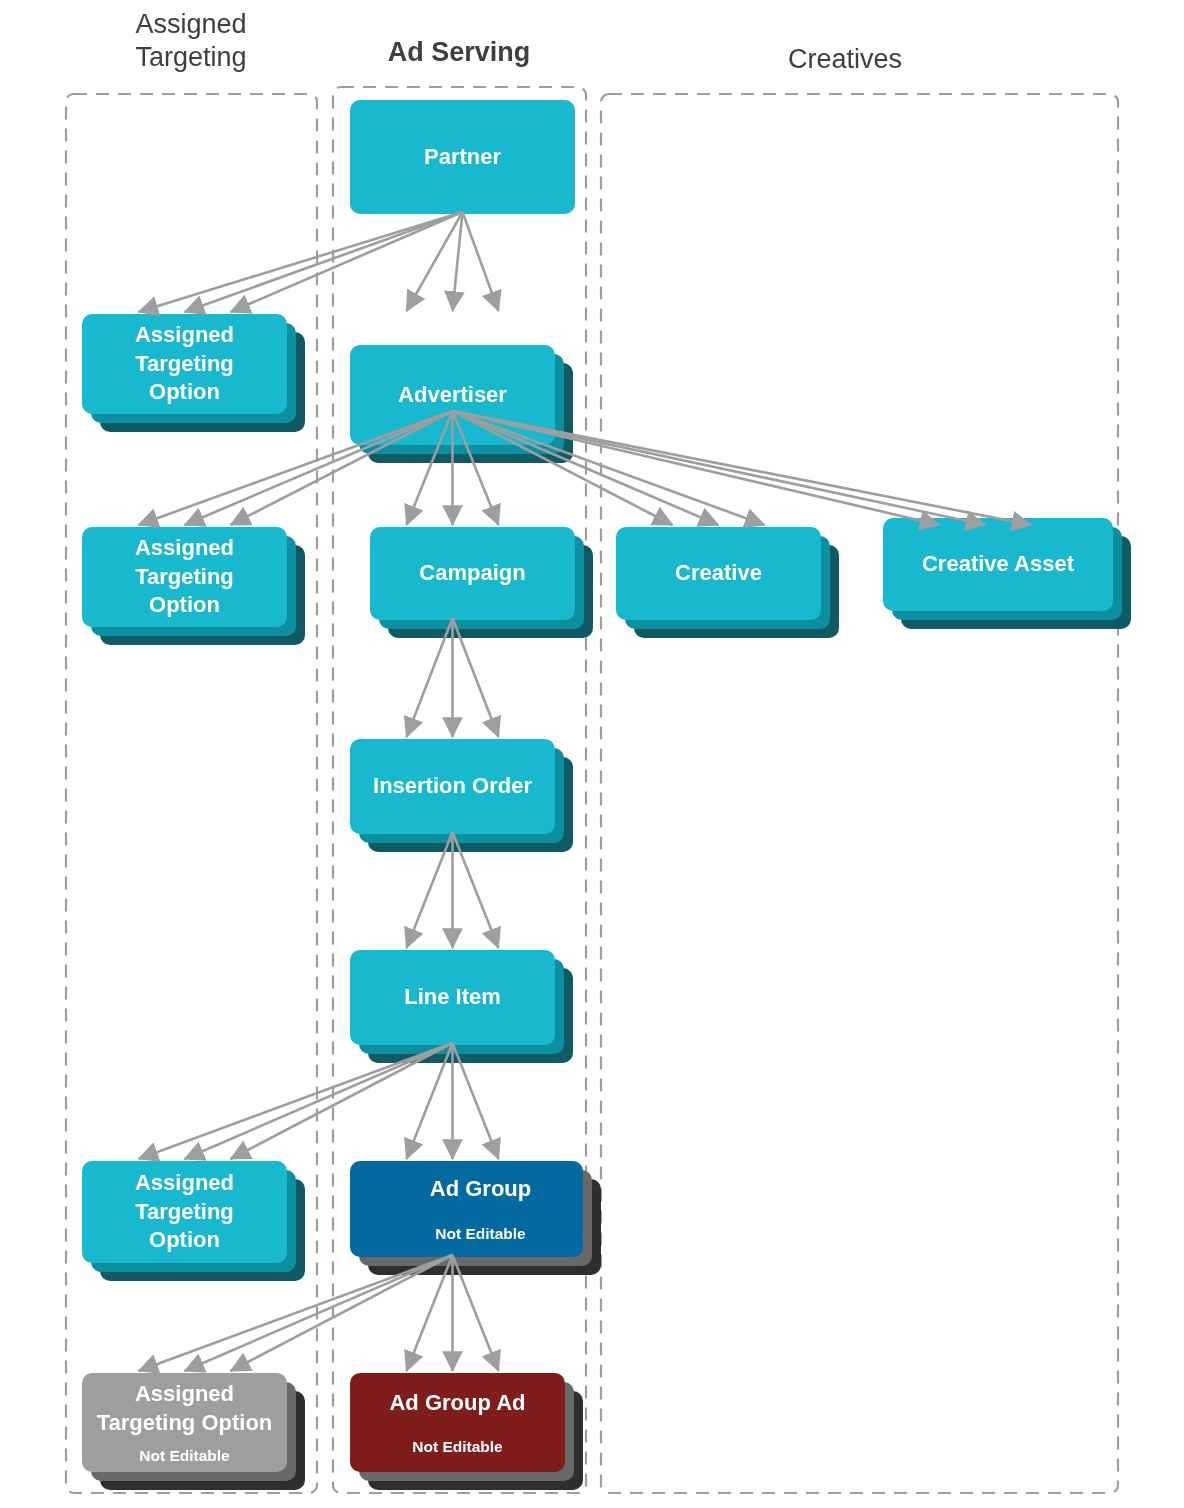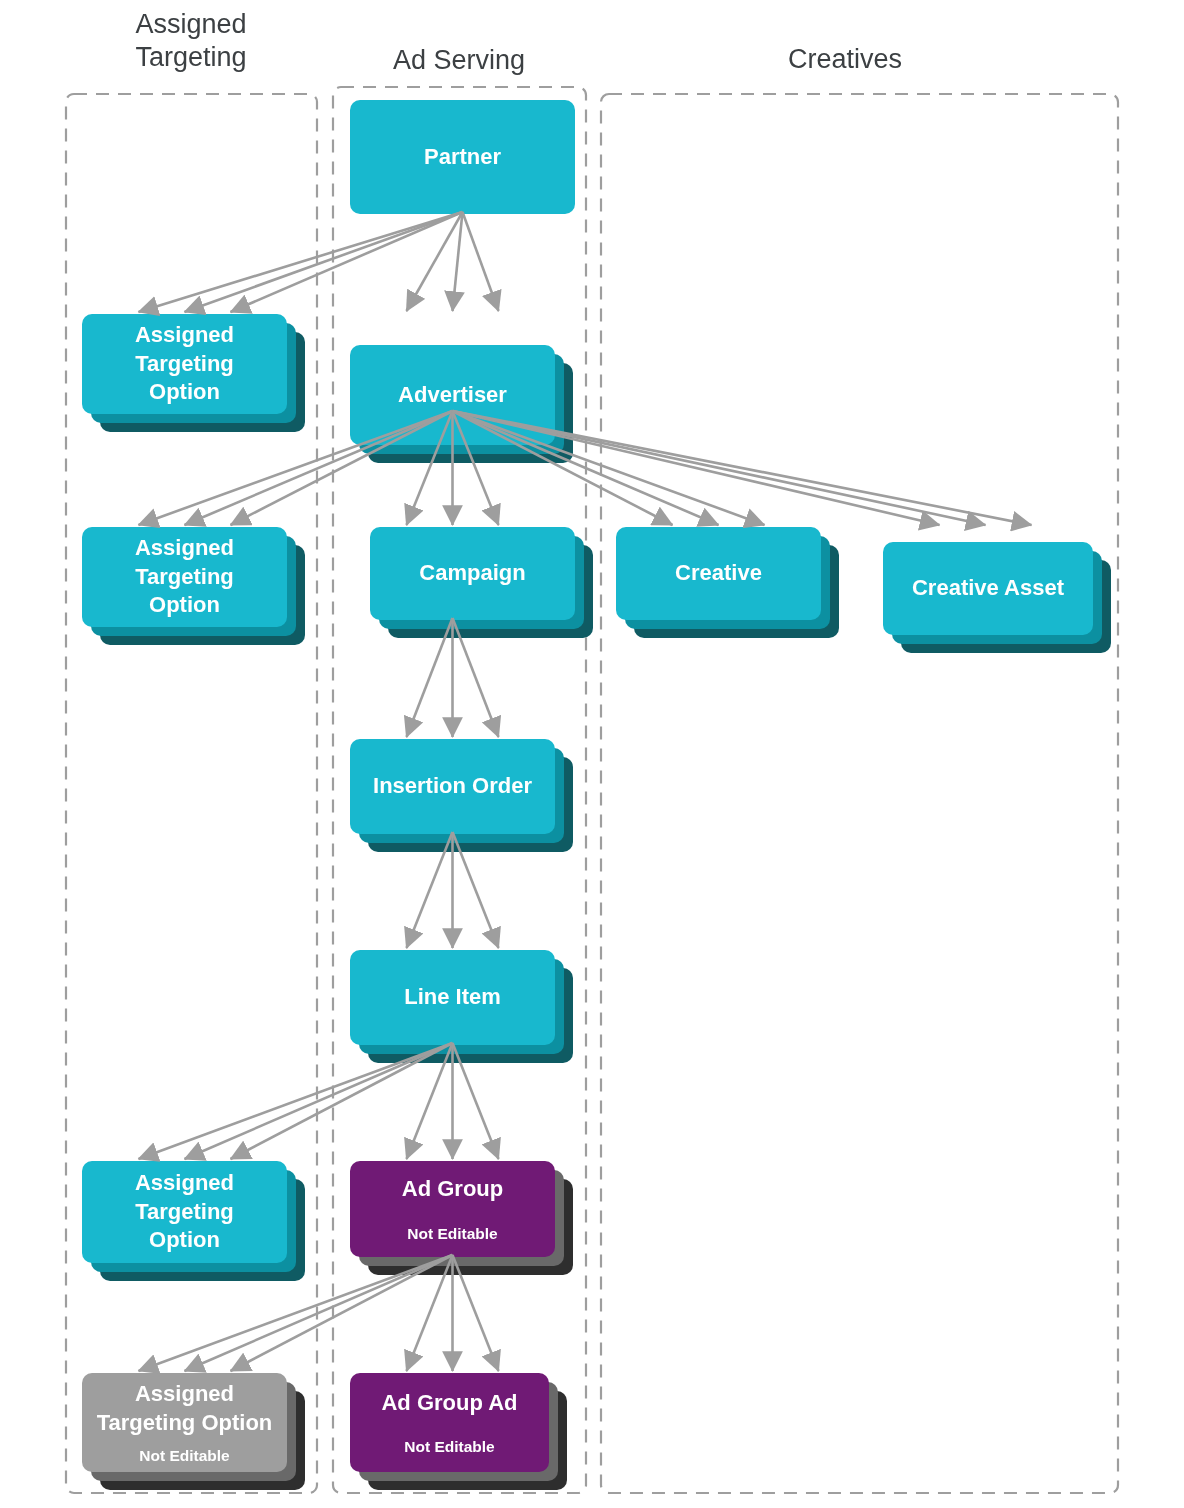--- a/index.html
+++ b/index.html
@@ -32,21 +32,21 @@
 <body>
 
 <svg id="bg-svg">
     <rect x="66" y="94" width="251" height="1399" rx="8" fill="none" stroke="#9E9E9E" stroke-width="2.2" stroke-dasharray="13 9"></rect>
     <rect x="333" y="87" width="253" height="1406" rx="8" fill="none" stroke="#9E9E9E" stroke-width="2.2" stroke-dasharray="13 9"></rect>
     <rect x="601" y="94" width="517" height="1399" rx="8" fill="none" stroke="#9E9E9E" stroke-width="2.2" stroke-dasharray="13 9"></rect>
   </svg>
 
 <div class="hdr" id="hdr-assigned-targeting" style="left: 191px; top: 8px;">Assigned
 Targeting</div>
-<div class="hdr" id="hdr-ad-serving" style="left: 459px; top: 44px;">Ad Serving</div>
+<div class="hdr" id="hdr-ad-serving" style="left: 459px; top: 36px; font-weight: bold;">Ad Serving</div>
 <div class="hdr" id="hdr-creatives" style="left: 845px; top: 43px;">Creatives</div>
 
 <div id="nodes">
     <div class="node" style="left: 350px; top: 100px; width: 225px; height: 114px; background: rgb(24, 184, 206); color: rgb(255, 255, 255);">
       <span class="label">Partner</span>
     </div>
     <div class="node" style="left: 82px; top: 314px; width: 205px; height: 100px; background: rgb(24, 184, 206); color: rgb(255, 255, 255); box-shadow: rgb(12, 144, 161) 9px 9px 0px, rgb(15, 91, 99) 18px 18px 0px;">
       <span class="label">Assigned
 Targeting
 Option</span>
@@ -58,44 +58,44 @@
       <span class="label">Assigned
 Targeting
 Option</span>
     </div>
     <div class="node" style="left: 370px; top: 527px; width: 205px; height: 93px; background: rgb(24, 184, 206); color: rgb(255, 255, 255); box-shadow: rgb(12, 144, 161) 9px 9px 0px, rgb(15, 91, 99) 18px 18px 0px;">
       <span class="label">Campaign</span>
     </div>
     <div class="node" style="left: 616px; top: 527px; width: 205px; height: 93px; background: rgb(24, 184, 206); color: rgb(255, 255, 255); box-shadow: rgb(12, 144, 161) 9px 9px 0px, rgb(15, 91, 99) 18px 18px 0px;">
       <span class="label">Creative</span>
     </div>
-    <div class="node" style="left: 883px; top: 542px; width: 210px; height: 93px; background: rgb(24, 184, 206); color: rgb(255, 255, 255); box-shadow: rgb(12, 144, 161) 9px 9px 0px, rgb(15, 91, 99) 18px 18px 0px;">
+    <div class="node" style="left: 883px; top: 518px; width: 230px; height: 93px; background: rgb(24, 184, 206); color: rgb(255, 255, 255); box-shadow: rgb(12, 144, 161) 9px 9px 0px, rgb(15, 91, 99) 18px 18px 0px;">
       <span class="label">Creative Asset</span>
     </div>
     <div class="node" style="left: 350px; top: 739px; width: 205px; height: 95px; background: rgb(24, 184, 206); color: rgb(255, 255, 255); box-shadow: rgb(12, 144, 161) 9px 9px 0px, rgb(15, 91, 99) 18px 18px 0px;">
       <span class="label">Insertion Order</span>
     </div>
     <div class="node" style="left: 350px; top: 950px; width: 205px; height: 95px; background: rgb(24, 184, 206); color: rgb(255, 255, 255); box-shadow: rgb(12, 144, 161) 9px 9px 0px, rgb(15, 91, 99) 18px 18px 0px;">
       <span class="label">Line Item</span>
     </div>
     <div class="node" style="left: 82px; top: 1161px; width: 205px; height: 102px; background: rgb(24, 184, 206); color: rgb(255, 255, 255); box-shadow: rgb(12, 144, 161) 9px 9px 0px, rgb(15, 91, 99) 18px 18px 0px;">
       <span class="label">Assigned
 Targeting
 Option</span>
     </div>
-    <div class="node" style="left: 350px; top: 1161px; width: 205px; height: 96px; background: #701a75; color: rgb(255, 255, 255); box-shadow: rgb(105, 105, 105) 9px 9px 0px, rgb(46, 46, 46) 18px 18px 0px;">
+    <div class="node" style="left: 350px; top: 1161px; width: 205px; height: 96px; background: #0369a1; color: rgb(255, 255, 255); box-shadow: rgb(105, 105, 105) 9px 9px 0px, rgb(46, 46, 46) 18px 18px 0px; padding-left: 28px;">
       <span class="label">Ad Group</span>
       <span class="sub">Not Editable</span>
     </div>
     <div class="node compact" style="left: 82px; top: 1373px; width: 205px; height: 99px; background: rgb(158, 158, 158); color: rgb(255, 255, 255); box-shadow: rgb(105, 105, 105) 9px 9px 0px, rgb(46, 46, 46) 18px 18px 0px;">
       <span class="label">Assigned
 Targeting Option</span>
       <span class="sub">Not Editable</span>
     </div>
-    <div class="node" style="left: 350px; top: 1373px; width: 199px; height: 99px; background: #701a75; color: rgb(255, 255, 255); box-shadow: rgb(105, 105, 105) 9px 9px 0px, rgb(46, 46, 46) 18px 18px 0px;">
+    <div class="node" style="left: 350px; top: 1373px; width: 215px; height: 99px; background: #7f1d1d; color: rgb(255, 255, 255); box-shadow: rgb(105, 105, 105) 9px 9px 0px, rgb(46, 46, 46) 18px 18px 0px;">
       <span class="label">Ad Group Ad</span>
       <span class="sub">Not Editable</span>
     </div>
   </div>
 
 <svg id="edge-svg">
     <defs>
       <marker id="arrowhead" viewBox="0 0 10 10" refX="9.5" refY="5" markerWidth="8" markerHeight="8" orient="auto">
      <path d="M0,0 L10,5 L0,10 Z" fill="#9E9E9E"></path>
    </marker>

